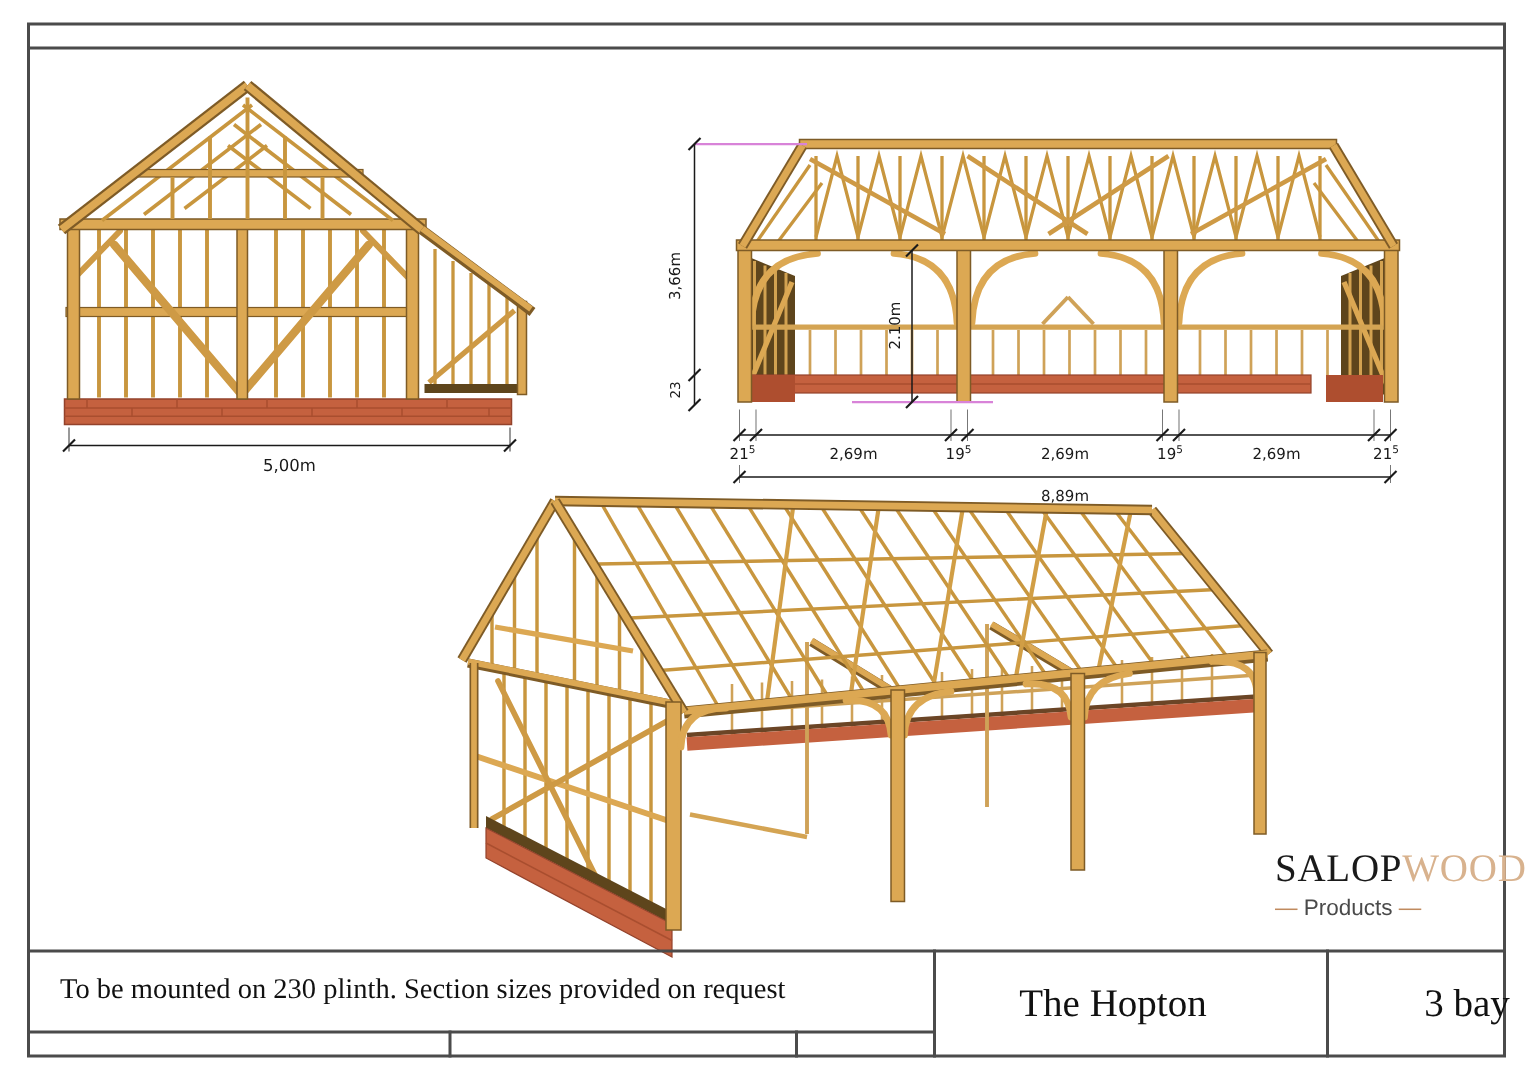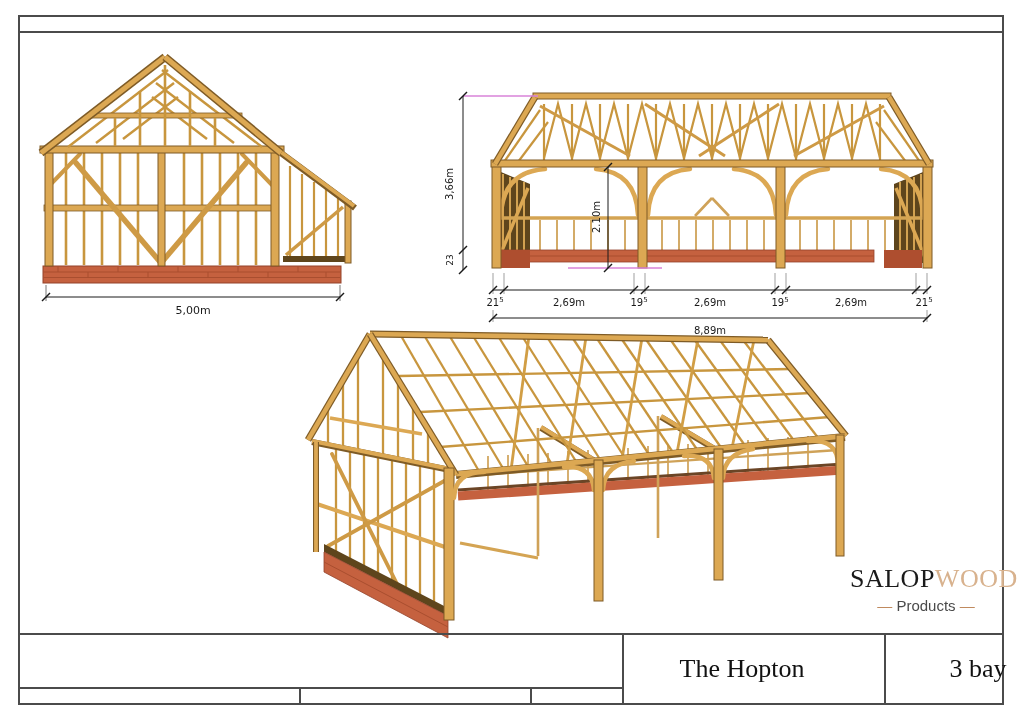--- a/index.html
+++ b/index.html
@@ -16,21 +16,21 @@
   .tb-note{position:absolute;left:40px;top:633px;width:560px;height:54px;
            display:flex;align-items:center;font-family:"Liberation Serif",serif;
            font-size:19px;color:#111;}
   .tb-model{position:absolute;left:622px;top:633px;width:240px;height:72px;
             display:flex;align-items:center;justify-content:center;
             font-family:"Liberation Serif",serif;font-size:26px;color:#111;}
   .tb-bay{position:absolute;left:924px;top:633px;width:108px;height:72px;
           display:flex;align-items:center;justify-content:center;
           font-family:"Liberation Serif",serif;font-size:26px;color:#111;}
   
-  .logo{position:absolute;left:850px;top:566px;width:152px;text-align:center;}
+  .logo{position:absolute;left:850px;top:566px;width:152px;text-align:left;}
   .logo .brand{font-family:"Liberation Serif",serif;font-size:26px;line-height:26px;
                letter-spacing:0.5px;white-space:nowrap;}
   .logo .brand .p1{color:#1a1a1a;}
   .logo .brand .p2{color:#d8b28e;}
   .logo .tagline{margin-top:5px;font-family:Liberation Sans, sans-serif;
                  font-size:15px;color:#4a4a4a;white-space:nowrap;}
   .logo .tagline .dash{color:#c08a5e;}
   svg text{font-family:"DejaVu Sans","Liberation Sans",sans-serif;fill:#1a1a1a;}
 </style>
 </head>
@@ -439,16 +439,17 @@
     </div>
   </div>
 
   <div class="hline" style="left:18px;top:633px;width:986px;height:2px;"></div>
   <div class="hline" style="left:18px;top:687px;width:606px;height:2px;"></div>
   <div class="vline" style="left:299px;top:687px;width:2px;height:18px;"></div>
   <div class="vline" style="left:530px;top:687px;width:2px;height:18px;"></div>
   <div class="vline" style="left:622px;top:633px;width:2px;height:72px;"></div>
   <div class="vline" style="left:884px;top:633px;width:2px;height:72px;"></div>
 
+  <div class="tb-note">To be mounted on 230 plinth. Section sizes provided on request</div>
   <div class="tb-model">The Hopton</div>
   <div class="tb-bay">3 bay</div>
 
 </div>
 
 </body></html>

